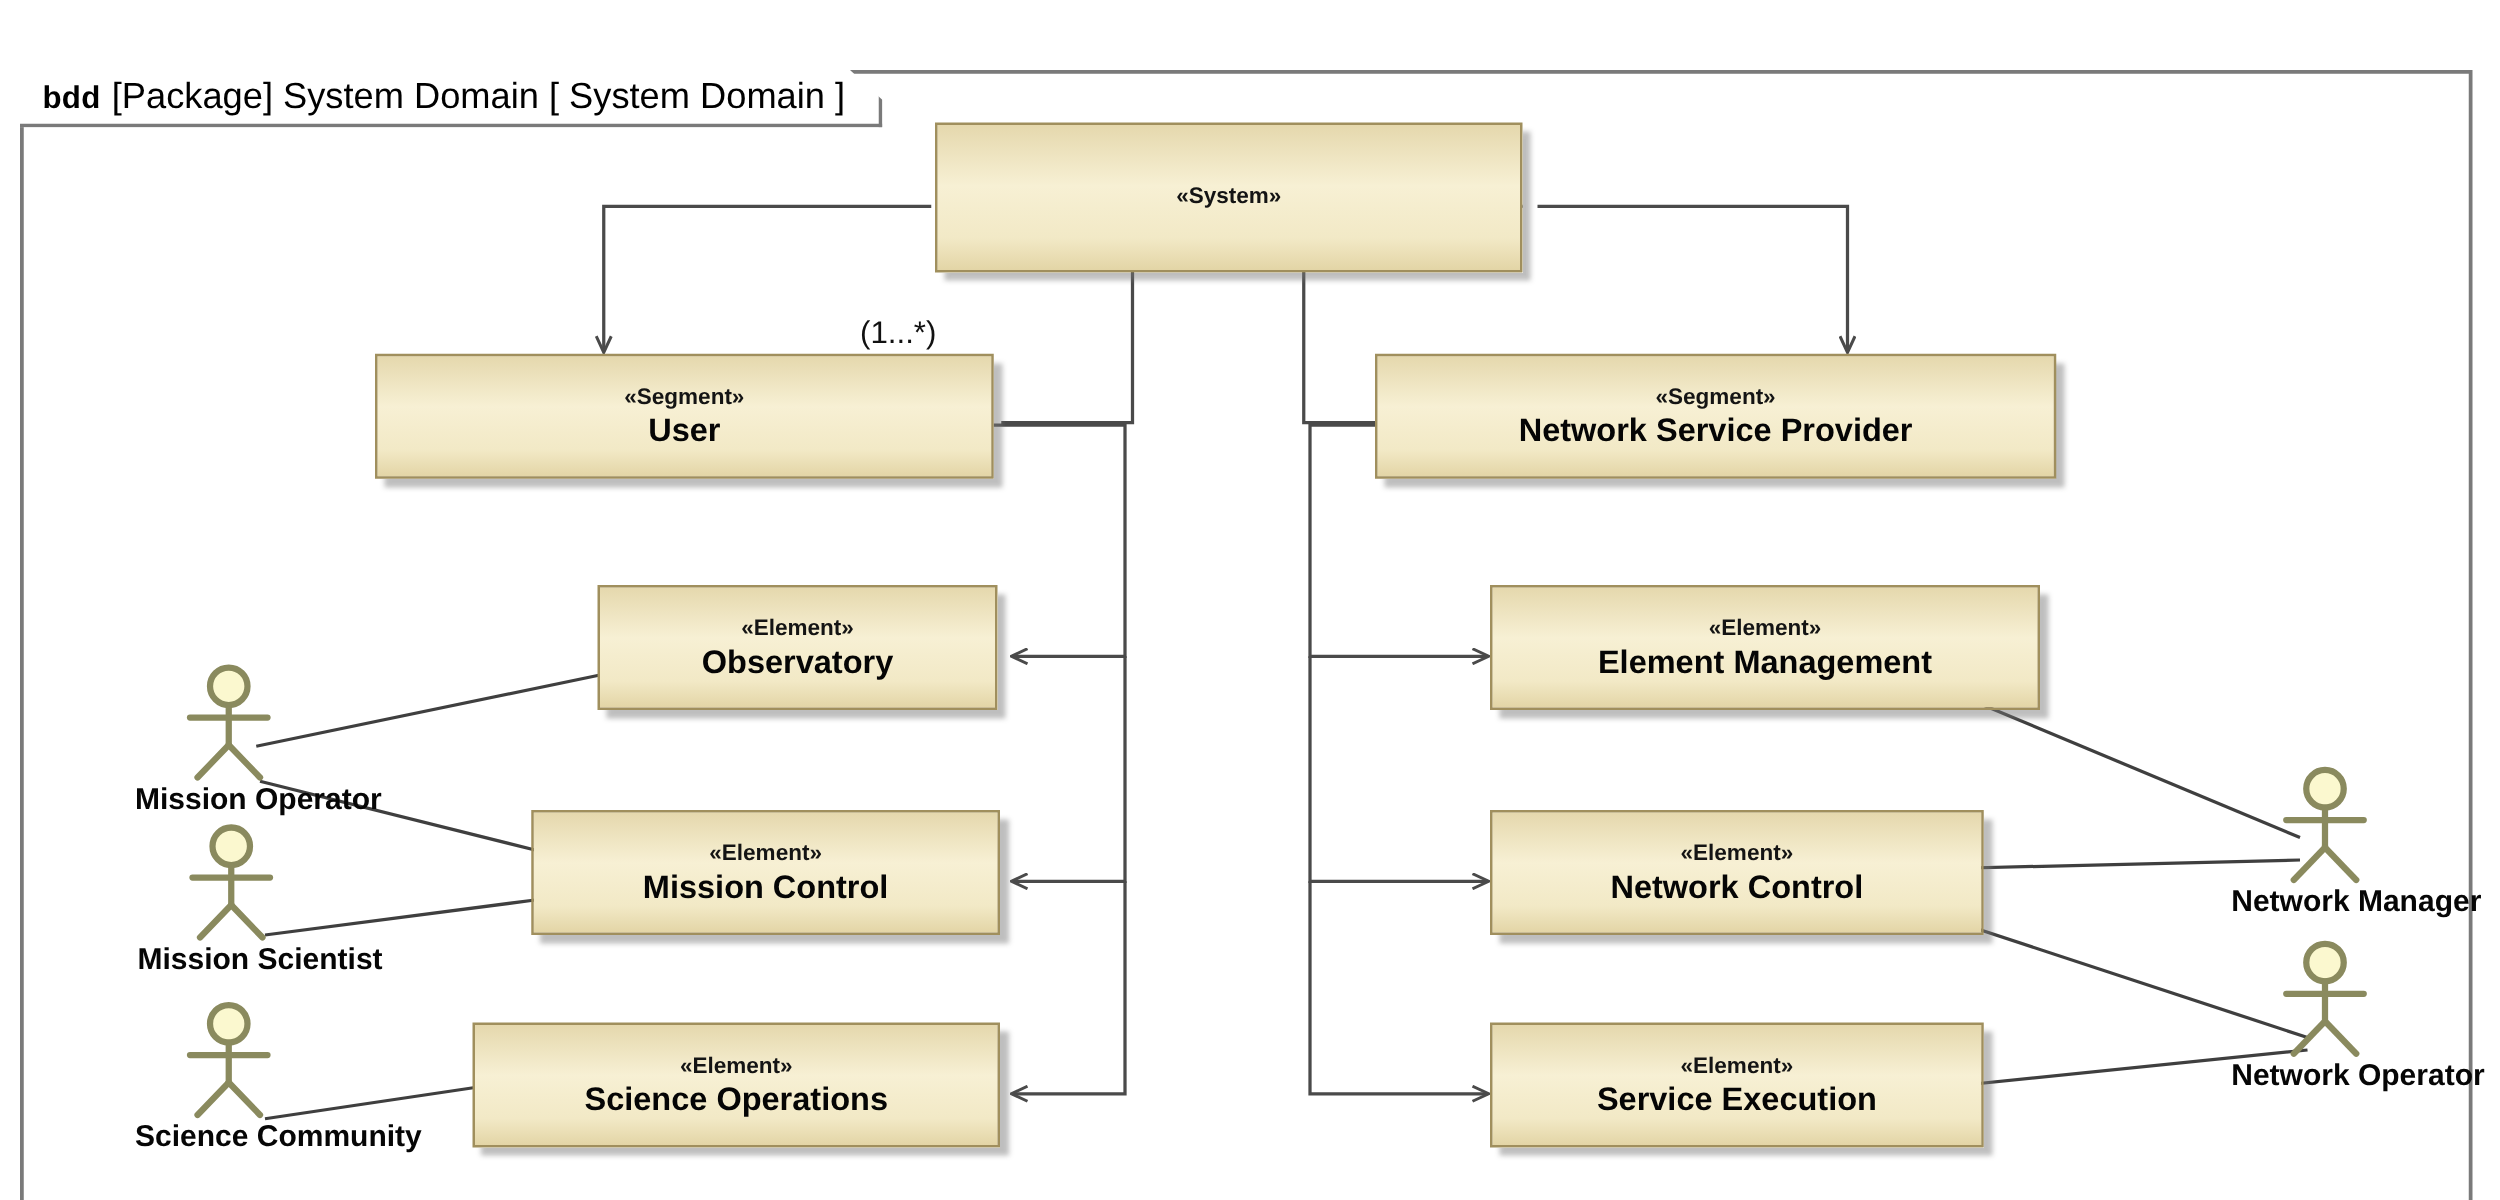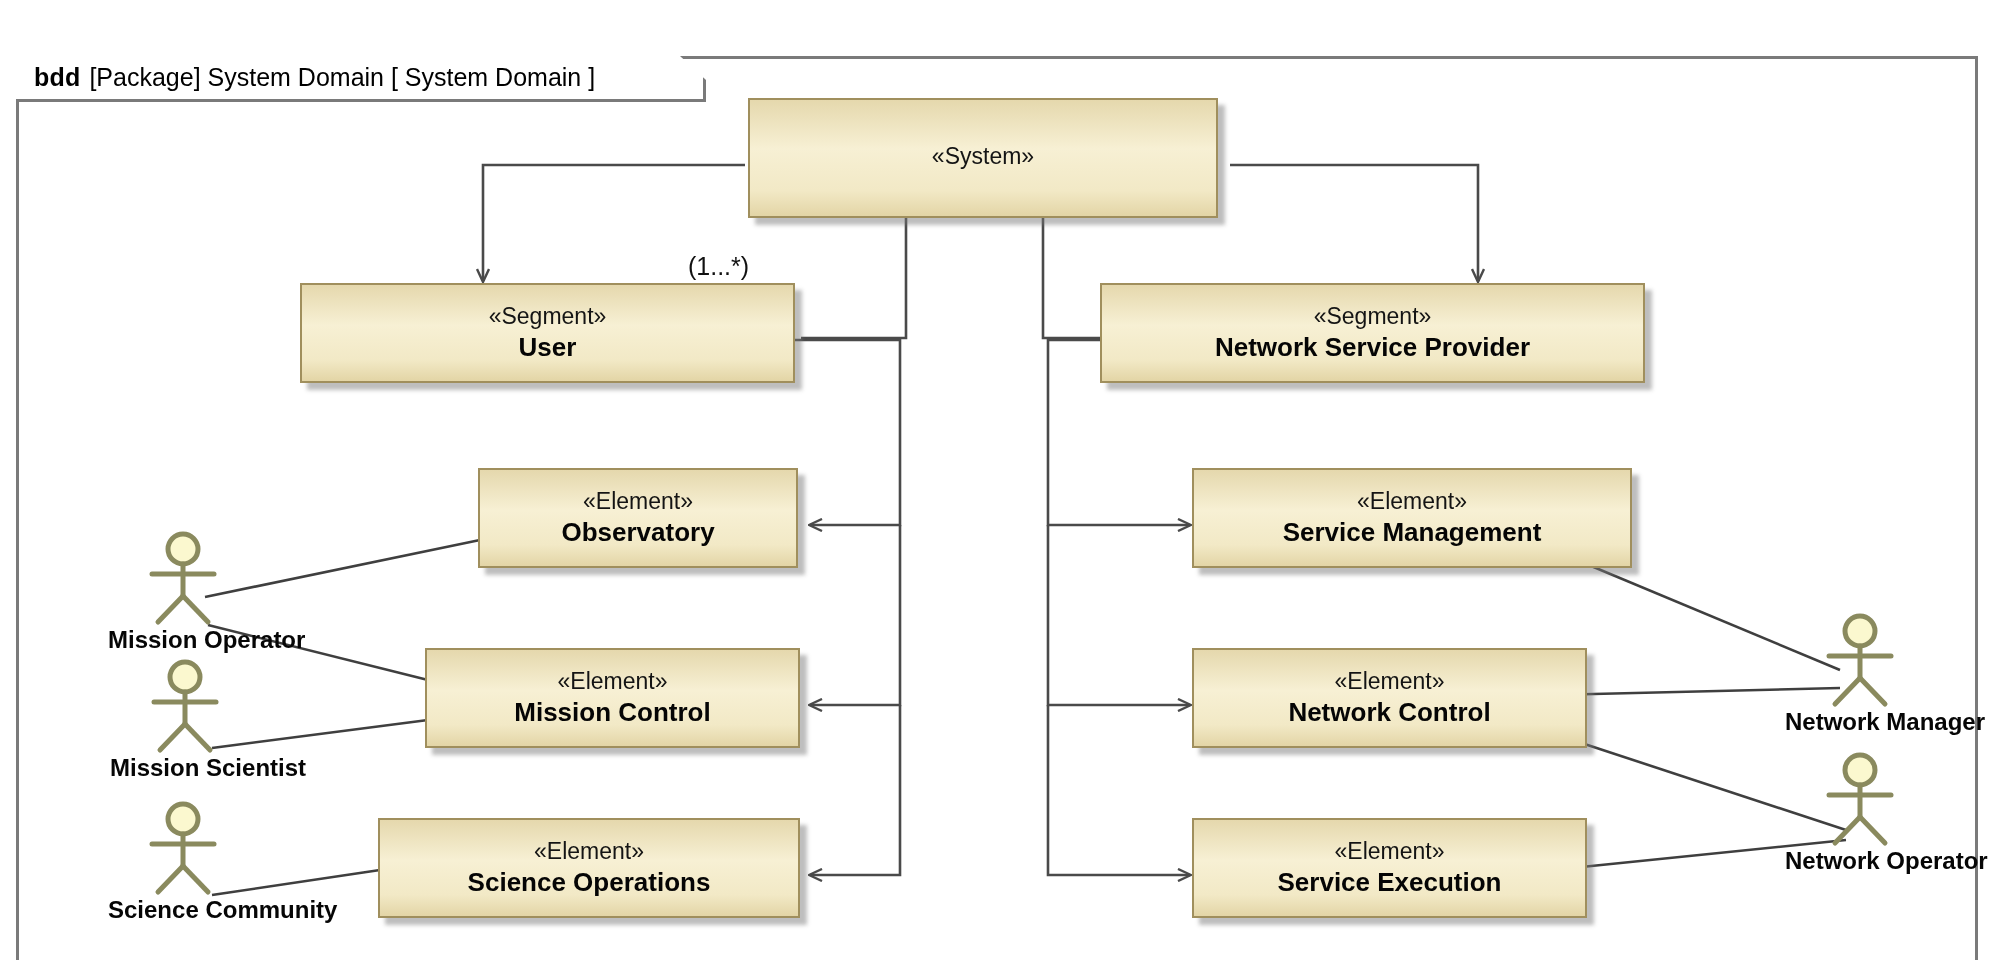--- a/index.html
+++ b/index.html
@@ -13,34 +13,34 @@
          border:3px solid #7a7a7a;background:#ffffff;box-sizing:border-box;}
 
   .frame-tab{position:absolute;left:16px;top:16px;height:46px;
              box-sizing:border-box;background:#ffffff;
              border:3px solid #7a7a7a;border-left:none;border-top:none;
              display:flex;align-items:center;padding:0 16px 0 18px;
              width:690px;
              clip-path:polygon(0 0,calc(100% - 26px) 0,100% 52%,100% 100%,0 100%);}
   .frame-tab-inner{display:flex;align-items:baseline;white-space:nowrap;}
   .tab-kind{font-weight:bold;font-size:25px;color:#000;letter-spacing:.2px;}
-  .tab-rest{font-weight:normal;font-size:25px;color:#000;margin-left:9px;}
+  .tab-rest{font-weight:normal;font-size:29px;color:#000;margin-left:9px;}
 
   
   #wires{position:absolute;left:0;top:0;width:2000px;height:960px;
          pointer-events:none;}
 
   
   .blk{position:absolute;box-sizing:border-box;
        border:2px solid #a08f5d;
        background:linear-gradient(180deg,#e5d8ad 0%,#f7f0d4 42%,#f2e9c6 78%,#e3d5a6 100%);
        box-shadow:7px 7px 4px rgba(120,120,120,.48);
        display:flex;flex-direction:column;align-items:center;justify-content:center;
        line-height:1.12;}
-  .blk .stereo{font-size:23px;font-weight:normal;color:#141414;margin-bottom:3px;}
+  .blk .stereo{font-size:18px;font-weight:bold;color:#141414;margin-bottom:3px;}
   .blk .bname{font-size:26px;font-weight:bold;color:#050505;}
 
   
   .actor{position:absolute;width:150px;}
   .actor svg{display:block;margin:0 auto;}
   .actor .aname{font-size:24px;font-weight:bold;color:#060606;
                 text-align:right;white-space:nowrap;margin-top:-2px;}
 
   .mlabel{position:absolute;font-size:25px;font-weight:normal;color:#111;
           white-space:nowrap;}
@@ -133,21 +133,21 @@
     <div class="bname">Mission Control</div>
   </div>
 
   <div class="blk" style="left:378px;top:778px;width:422px;height:100px;">
     <div class="stereo">«Element»</div>
     <div class="bname">Science Operations</div>
   </div>
 
   <div class="blk" style="left:1192px;top:428px;width:440px;height:100px;">
     <div class="stereo">«Element»</div>
-    <div class="bname">Service Management</div>
+    <div class="bname">Element Management</div>
   </div>
 
   <div class="blk" style="left:1192px;top:608px;width:395px;height:100px;">
     <div class="stereo">«Element»</div>
     <div class="bname">Network Control</div>
   </div>
 
   <div class="blk" style="left:1192px;top:778px;width:395px;height:100px;">
     <div class="stereo">«Element»</div>
     <div class="bname">Service Execution</div>

